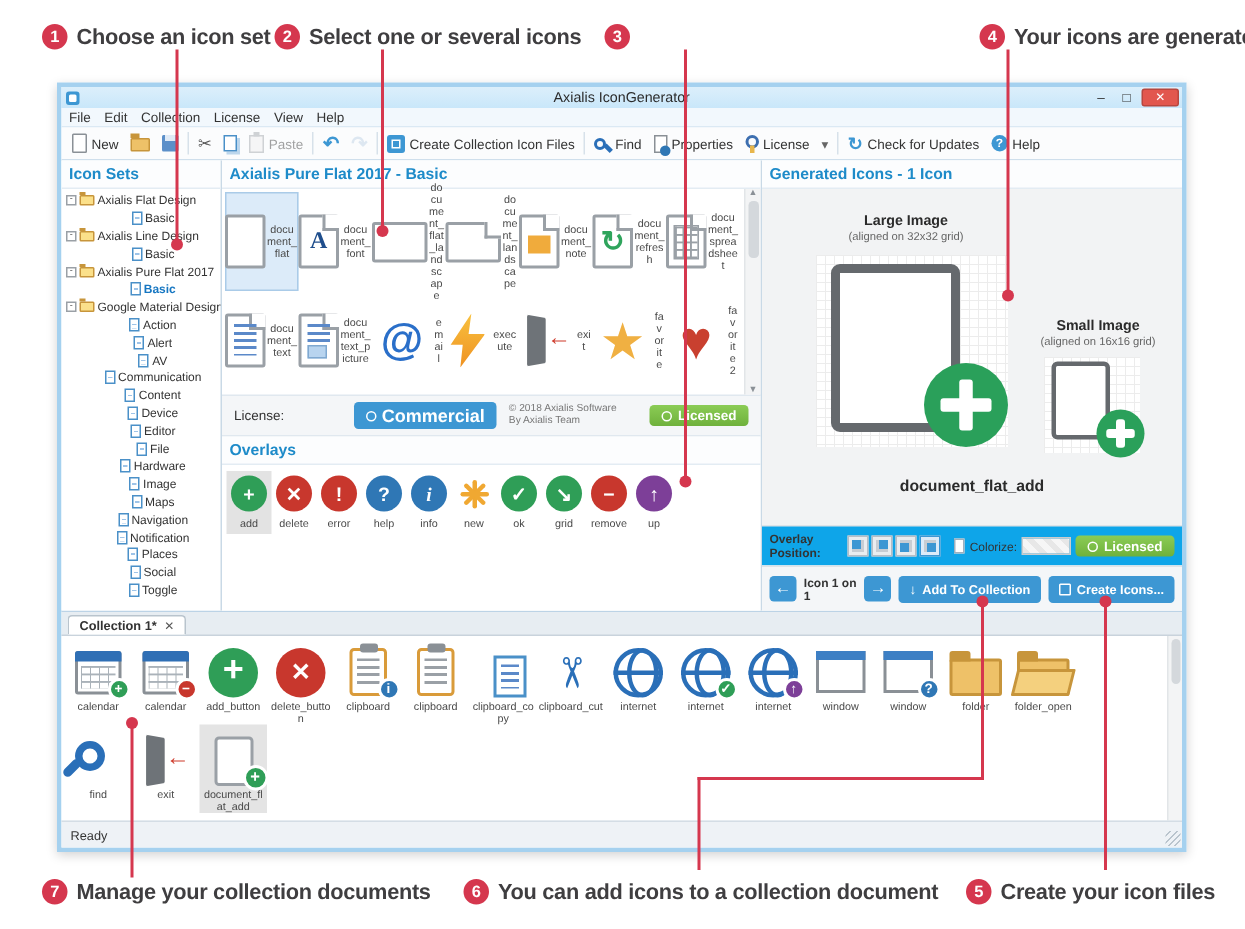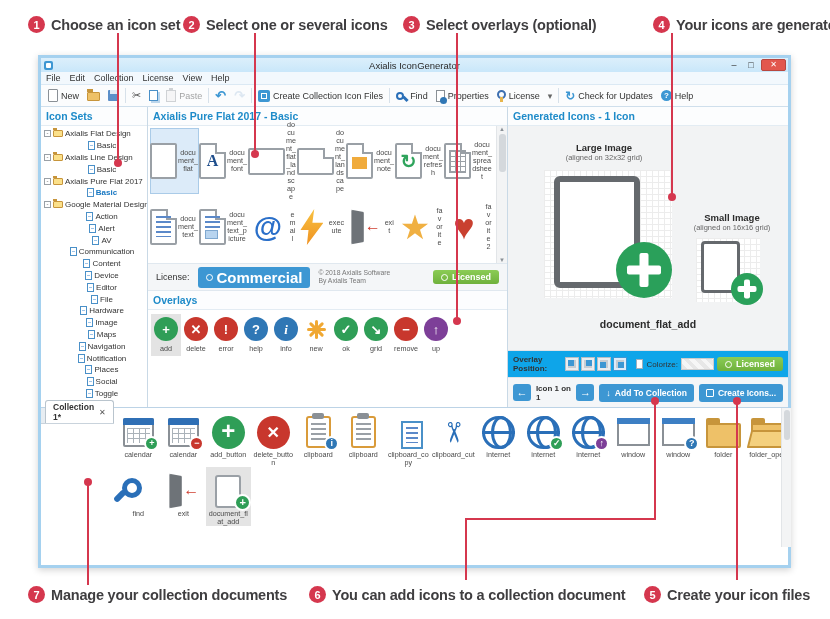--- a/index.html
+++ b/index.html
@@ -112,22 +112,22 @@
   .heart-g:after { content:"♥"; font-size:36px; color:#c9402f; line-height:36px; }
   .gi-execute { width:23px; height:36px; background:linear-gradient(#f8c13f,#ef9222);
       clip-path:polygon(60% 0,0 58%,35% 58%,28% 100%,100% 38%,52% 38%); }
   .gi-exit { width:36px; height:34px; position:relative; }
   .gi-exit:before { content:""; position:absolute; left:4px; top:1px; width:14px; height:32px; background:#6e7378;
       transform:perspective(50px) rotateY(28deg); border-radius:1px; }
   .gi-exit:after { content:"←"; position:absolute; right:2px; top:7px; font-size:16px; font-weight:bold; color:#cf3d2e; }
 
   .licbar { height:27px; background:#f4f6f8; border-bottom:1px solid #e0e8ef; display:flex; align-items:center;
             gap:8px; padding:0 8px; font-size:9px; color:#333; }
-  .commbtn { background:#3d97d3; color:#fff; border-radius:3px; padding:2px 8px; font-size:15px; font-weight:bold;
-             display:flex; align-items:center; gap:4px; }
+  .commbtn { background:#3d97d3; color:#fff; border-radius:3px; padding:2px 8px; font-size:12px; font-weight:bold;
+             display:flex; align-items:center; gap:4px;margin-left:38px; }
   .gearish { width:7px; height:7px; border:1.5px solid #fff; border-radius:50%; display:inline-block; }
   .copyr { font-size:6.8px; line-height:8px; color:#777; }
   .greenbtn { background:linear-gradient(#8bcc55,#6fb13c); color:#fff; border-radius:3px; padding:2px 8px;
               font-size:9px; font-weight:bold; display:flex; align-items:center; gap:4px; }
   .medal { width:7px; height:7px; border:1.5px solid #fff; border-radius:50%; display:inline-block; }
   .mlauto { margin-left:auto; }
 
   .ovarea { flex:1; background:#fff; display:flex; align-items:flex-start; padding:4px 0 0 3px; }
   .ovcell { width:30px; display:flex; flex-direction:column; align-items:center; gap:3px; padding:3px 0; }
   .ovcell.sel { background:#e3e3e3; }
@@ -178,21 +178,21 @@
             padding:0 5px; gap:5px; }
   .navbtn { width:21px; height:17px; background:#3d97d3; border-radius:3px; color:#fff; font-weight:bold;
             font-size:11px; line-height:17px; text-align:center; }
   .navtxt { font-size:8px; font-weight:bold; color:#333; }
   .bluebtn { background:#3d97d3; color:#fff; border-radius:3px; font-size:8.5px; font-weight:bold;
              padding:4px 7px; display:flex; align-items:center; gap:4px; white-space:nowrap; }
   .dlglyph { font-size:9px; }
   .minisq { width:8px; height:8px; border:1.5px solid #fff; display:inline-block; border-radius:1px; }
 
   
-  .bottomp { height:140px; border-top:1px solid #bcd3e6; display:flex; flex-direction:row; }
+  .bottomp { height:140px; border-top:1px solid #bcd3e6; display:flex; flex-direction:column; }
   .tabbar { height:16px; background:#e7edf2; border-bottom:1px solid #c9d3dc; display:flex; align-items:flex-end; padding-left:4px; }
   .tab { background:#fff; border:1px solid #b9c4cd; border-bottom:none; border-radius:3px 3px 0 0; padding:1px 7px;
          font-size:8.5px; font-weight:bold; color:#333; display:flex; align-items:center; gap:5px; }
   .tabclose { font-size:8px; color:#555; font-weight:normal; }
   .collwrap { position:relative; flex:1; background:#fff; }
   .crow { display:flex; padding-left:2px; }
   .ccell { width:45px; display:flex; flex-direction:column; align-items:center; padding-top:5px; }
   .ccell.sel { background:#e4e4e4; }
   .ic2 { position:relative; width:42px; height:38px; display:flex; align-items:center; justify-content:center; }
   .clbl2 { font-size:7.2px; line-height:8px; color:#4a4a4a; text-align:center; word-break:break-all; padding:0 1px; }
@@ -249,21 +249,20 @@
   <div class="callout" style="left:28px;top:16px">
     <span class="cnum">1</span>
     <span class="clab">Choose an icon set</span>
   </div>
   <div class="callout" style="left:183px;top:16px">
     <span class="cnum">2</span>
     <span class="clab">Select one or several icons</span>
   </div>
   <div class="callout" style="left:403px;top:16px">
     <span class="cnum">3</span>
-    <span class="clab">Select overlays (optional)</span>
   </div>
   <div class="callout" style="left:653px;top:16px">
     <span class="cnum">4</span>
     <span class="clab">Your icons are generated</span>
   </div>
   <div class="callout" style="left:28px;top:586px">
     <span class="cnum">7</span>
     <span class="clab">Manage your collection documents</span>
   </div>
   <div class="callout" style="left:309px;top:586px">
@@ -851,14 +850,18 @@
               </span>
               <div class="clbl2">document_flat_add</div>
             </div>
           </div>
         <div class="collscroll">
             <i></i>
           </div>
       </div>
     </div>
 
+    <div class="statusbar">
+      <span>Ready</span>
+      <span class="grip"></span>
+    </div>
   </div>
 </div>
 
 </body></html>

